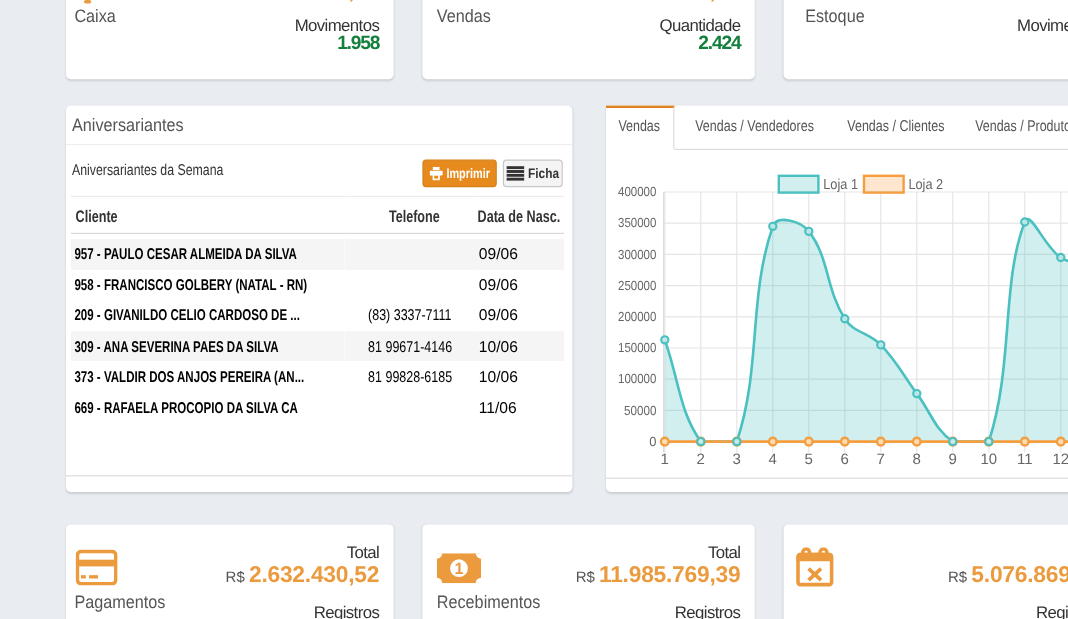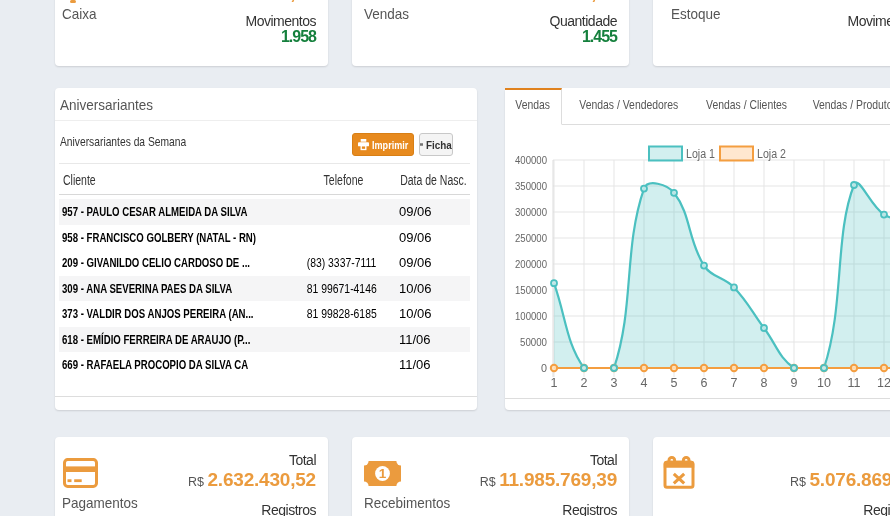--- a/index.html
+++ b/index.html
@@ -13,40 +13,40 @@
 .slab {position:absolute;right:12px;font-size:14px;color:#333;letter-spacing:-0.5px}
 .val {position:absolute;right:12px;white-space:nowrap}
 .rs {font-size:12.5px;color:#555}
 .num {font-size:19px;font-weight:bold;color:#eb9b3e;letter-spacing:-0.2px}
 .name {position:absolute;top:57px;font-size:15px;color:#555}
 .gval {position:absolute;right:12px;top:79.5px;font-size:16px;font-weight:bold;color:#15803d;letter-spacing:-1px}
 .phead {position:absolute;left:0;top:0;width:100%;height:33px;line-height:33px;padding-left:5px;font-size:15px;color:#555;border-bottom:1px solid #eee}
 .pbsub {position:absolute;left:4.5px;top:45.5px;font-size:13px;color:#333}
 .btn {position:absolute;top:45px;height:23px;border-radius:3px;font-size:11.5px;font-weight:bold;display:flex;align-items:center;justify-content:center}
 .btn-or {left:297px;width:62px;background:#e78a1e;border:1px solid #d87f15;color:#fff}
-.btn-gr {left:364px;width:34px;background:#f4f4f4;border:1px solid #c8c8c8;color:#333}
+.btn-gr {left:364px;width:50px;background:#f4f4f4;border:1px solid #c8c8c8;color:#333}
 .bt1 {width:37px;transform:scaleX(0.79);transform-origin:0 50%;margin-left:3px}
 .bt2 {width:26px;transform:scaleX(0.86);transform-origin:0 50%;margin-left:3px}
 .tblwrap {position:absolute;left:4px;top:74.5px;width:411px;height:229.5px;overflow:hidden}
 .tbl {width:100%;border-collapse:collapse;font-size:12px;color:#000000;table-layout:fixed}
 .tbl thead tr {height:31.5px}
 .tbl tbody tr {height:25.5px}
 .tbl tbody tr.sp {height:4.5px;background:#fff}
 .tbl tbody tr.odd {background:#f5f5f6}
 .tbl th {border-top:1px solid #e8e8e8;border-bottom:1px solid #d8d8d8;font-size:12.5px;white-space:nowrap}
 .tbl th.c3 {padding-right:3px}
 .tbl td {white-space:nowrap;overflow:hidden}
 .tbl .c1 {text-align:left;padding-left:3px;font-weight:bold;font-size:13px;width:228px}
 .tbl .c2 {text-align:right;width:112px}
 .tbl td.c2 span {position:relative;left:-14px}
 .tbl td.c2 {font-weight:normal;font-size:13px}
 .tbl .c3 {padding-right:4px}
 .tbl td.c3 {font-weight:normal;font-size:13px}
 .tblbot {position:absolute;left:0;width:100%;border-top:1px solid #ddd}
-.hlbl {position:absolute;top:83.5px;font-size:14px;font-weight:normal;color:#333;white-space:nowrap}
+.hlbl {position:absolute;top:83.5px;font-size:14px;font-weight:bold;color:#333;white-space:nowrap}
 .sx78,.sx78L,.sx78R {display:inline-block;white-space:nowrap}
 .sx78 {transform:scaleX(0.75);transform-origin:50% 50%}
 .sx78L {transform:scaleX(0.75);transform-origin:0 50%}
 .sx78R {transform:scaleX(0.75);transform-origin:100% 50%}
 .tabs {position:absolute;left:0;top:0;width:100%;height:37px;display:flex;align-items:stretch;border-bottom:1px solid #ddd}
 .tab {font-size:13px;color:#555;line-height:34px;white-space:nowrap;text-align:center}
 .tab.active {border-top:2.5px solid #e0821e;border-right:1px solid #ddd;background:#fff;margin-bottom:-1px;border-bottom:1px solid #fff;line-height:29px}
 </style></head><body>
 <div class="card" style="left:55px;top:-52px;width:273px;height:118px">
 
@@ -54,21 +54,21 @@
 <div class="name" style="left:7px"><span class="sx90">Caixa</span></div>
 <div class="slab" style="top:65px">Movimentos</div>
 <div class="gval">1.958</div>
     <div style="position:absolute;left:15px;top:51.5px;width:5.5px;height:3px;background:#eb9b3e;border-radius:1.5px"></div>
 </div>
 <div class="card" style="left:352px;top:-52px;width:277px;height:118px">
 
 <div class="val" style="top:34.0px"><span class="rs">R$ </span><span class="num">324.411,36</span></div>
 <div class="name" style="left:11.5px"><span class="sx90">Vendas</span></div>
 <div class="slab" style="top:65px">Quantidade</div>
-<div class="gval">1.455</div>
+<div class="gval">2.424</div>
 </div>
 <div class="card" style="left:653px;top:-52px;width:277px;height:118px">
 
 <div class="val" style="top:34.0px"><span class="rs">R$ </span><span class="num">1.322.496,12</span></div>
 <div class="name" style="left:18px"><span class="sx90">Estoque</span></div>
 <div class="slab" style="top:65px">Movimentos</div>
 
 </div>
 <div class="card" style="left:55px;top:437px;width:273px;height:118px">
 <svg style="position:absolute;left:8.3px;top:21px" width="35" height="30" viewBox="0 0 35 30">
@@ -169,25 +169,20 @@
           </tr>
           <tr class="odd">
             <td class="c1"><span class="sx77">309 - ANA SEVERINA PAES DA SILVA</span></td>
             <td class="c2"><span class="sx87">81 99671-4146</span></td>
             <td class="c3">10/06</td>
           </tr>
           <tr>
             <td class="c1"><span class="sx77">373 - VALDIR DOS ANJOS PEREIRA (AN...</span></td>
             <td class="c2"><span class="sx87">81 99828-6185</span></td>
             <td class="c3">10/06</td>
-          </tr>
-          <tr class="odd">
-            <td class="c1"><span class="sx77">618 - EMÍDIO FERREIRA DE ARAUJO (P...</span></td>
-            <td class="c2"><span class="sx87"></span></td>
-            <td class="c3">11/06</td>
           </tr>
           <tr>
             <td class="c1"><span class="sx77">669 - RAFAELA PROCOPIO DA SILVA CA</span></td>
             <td class="c2"><span class="sx87"></span></td>
             <td class="c3">11/06</td>
           </tr>
         </tbody>
       </table>
 </div>
 <div class="tblbot" style="top:307.5px"></div>

